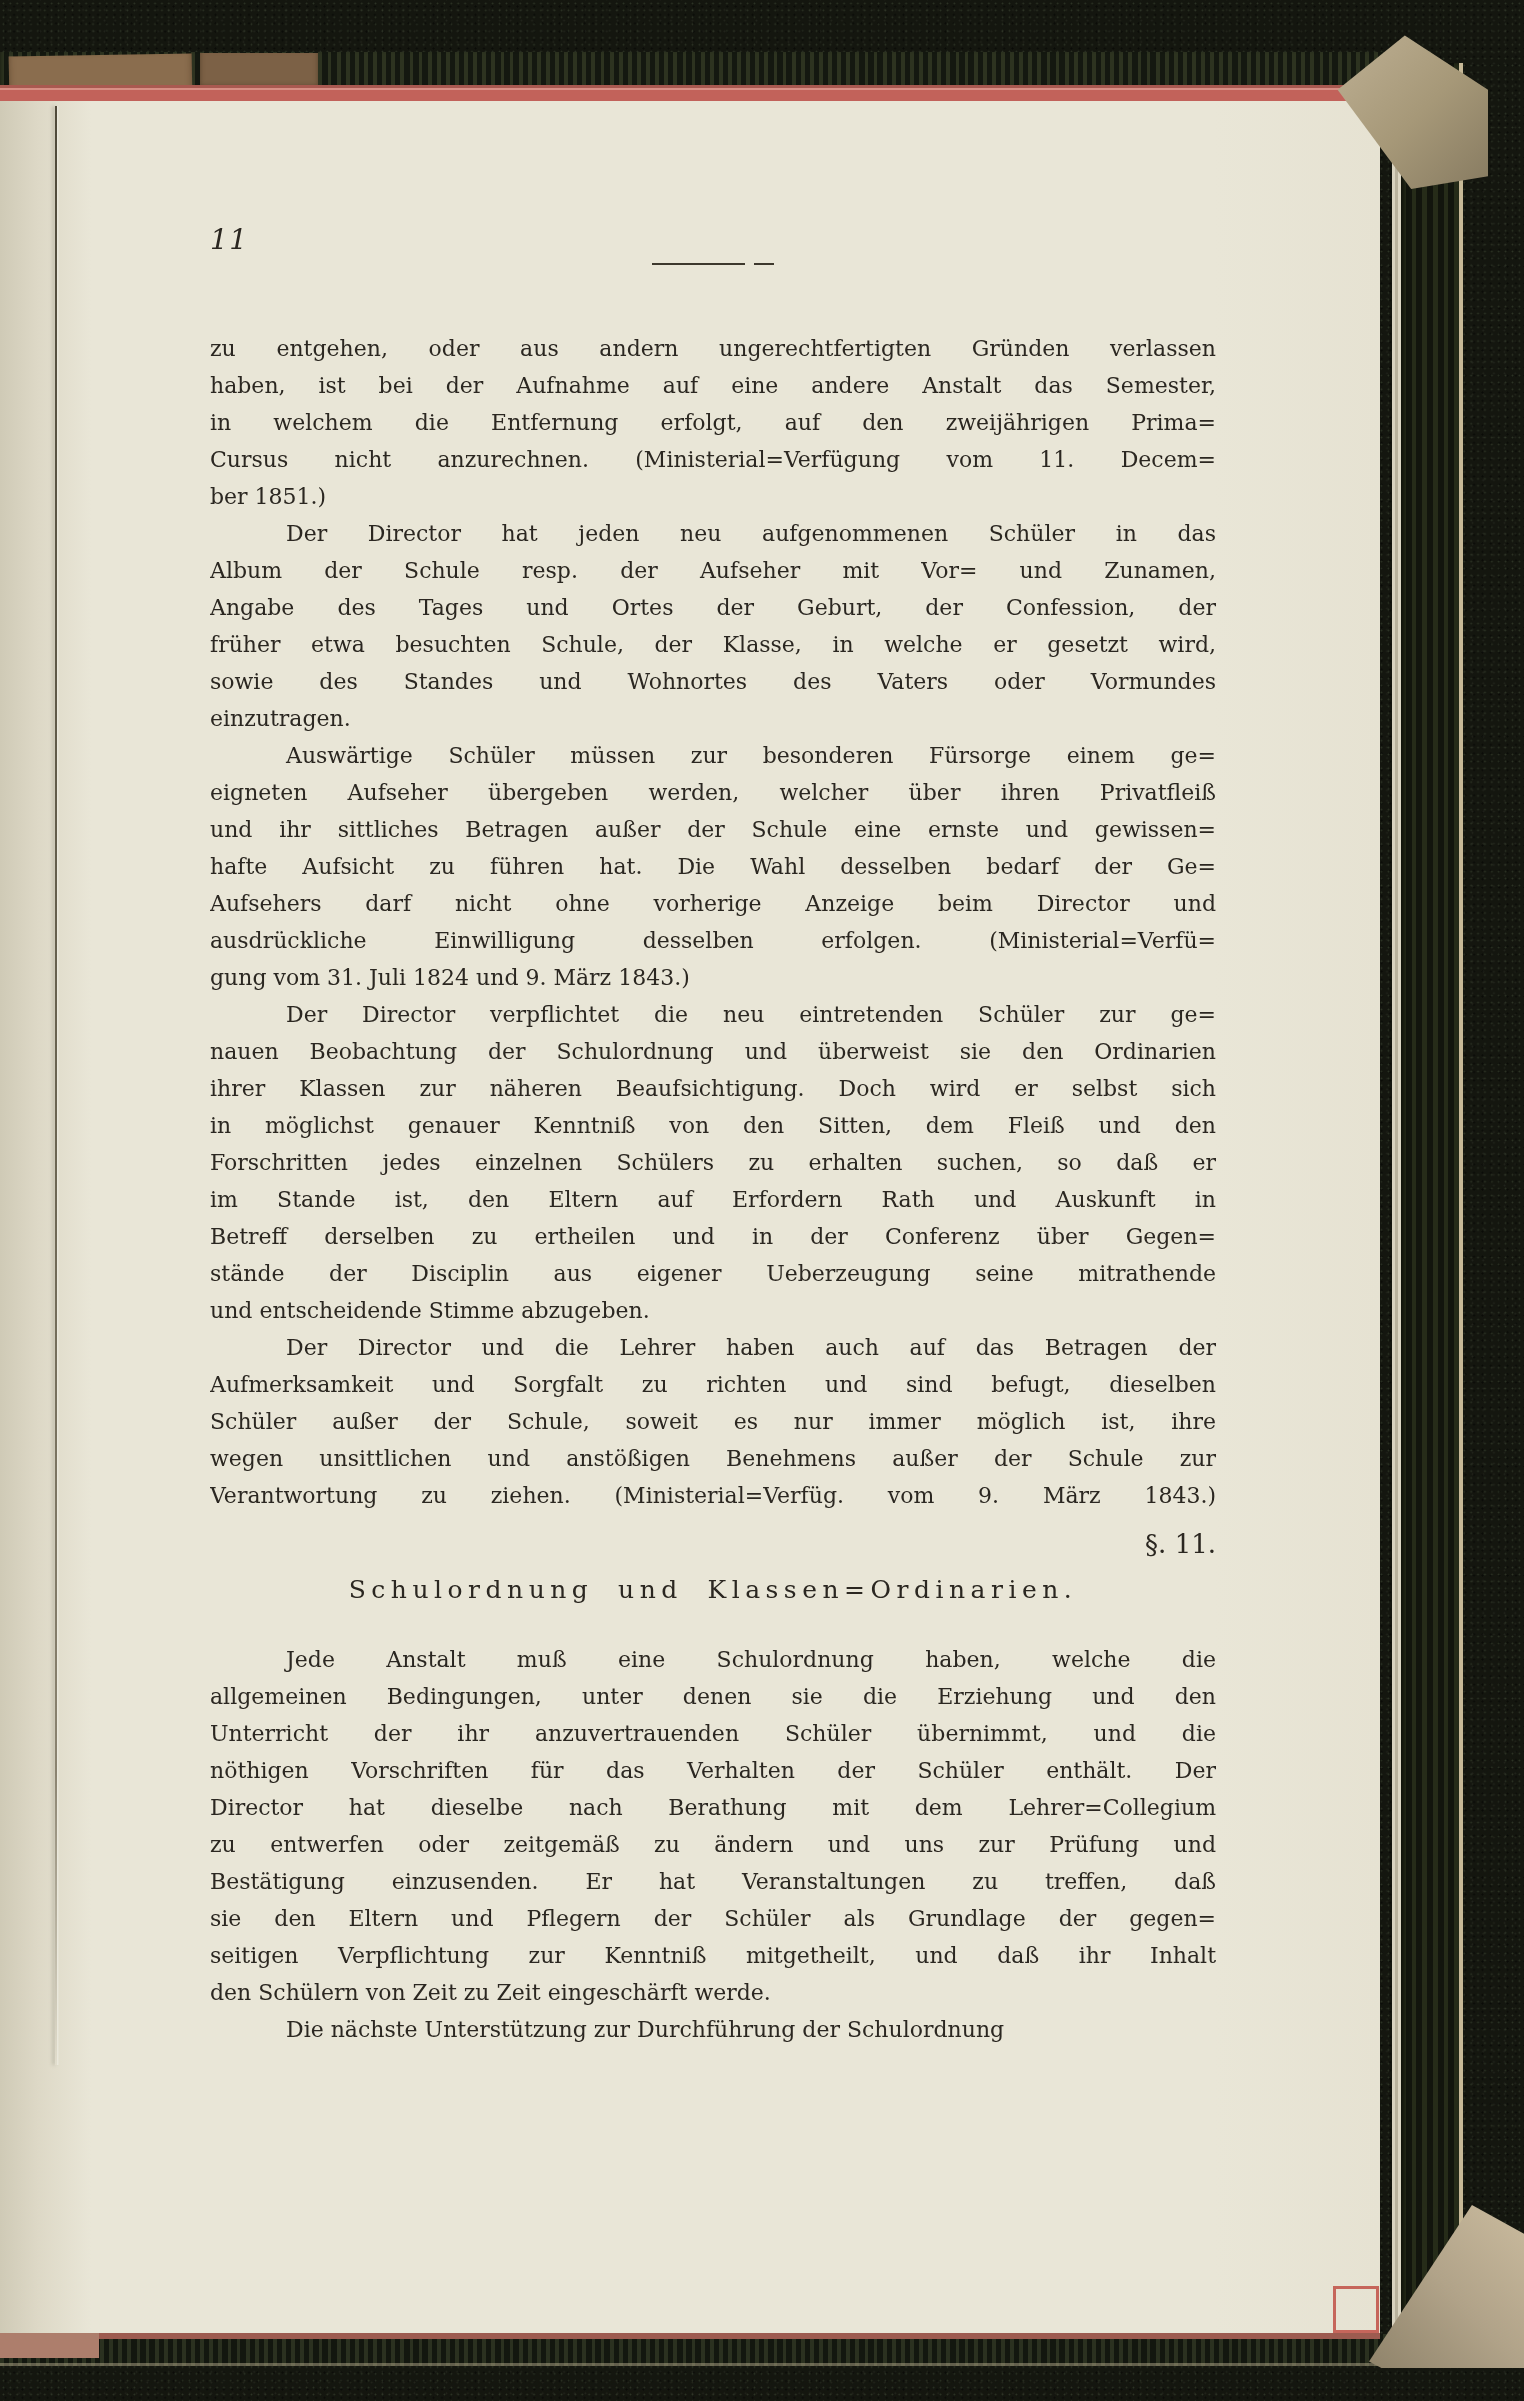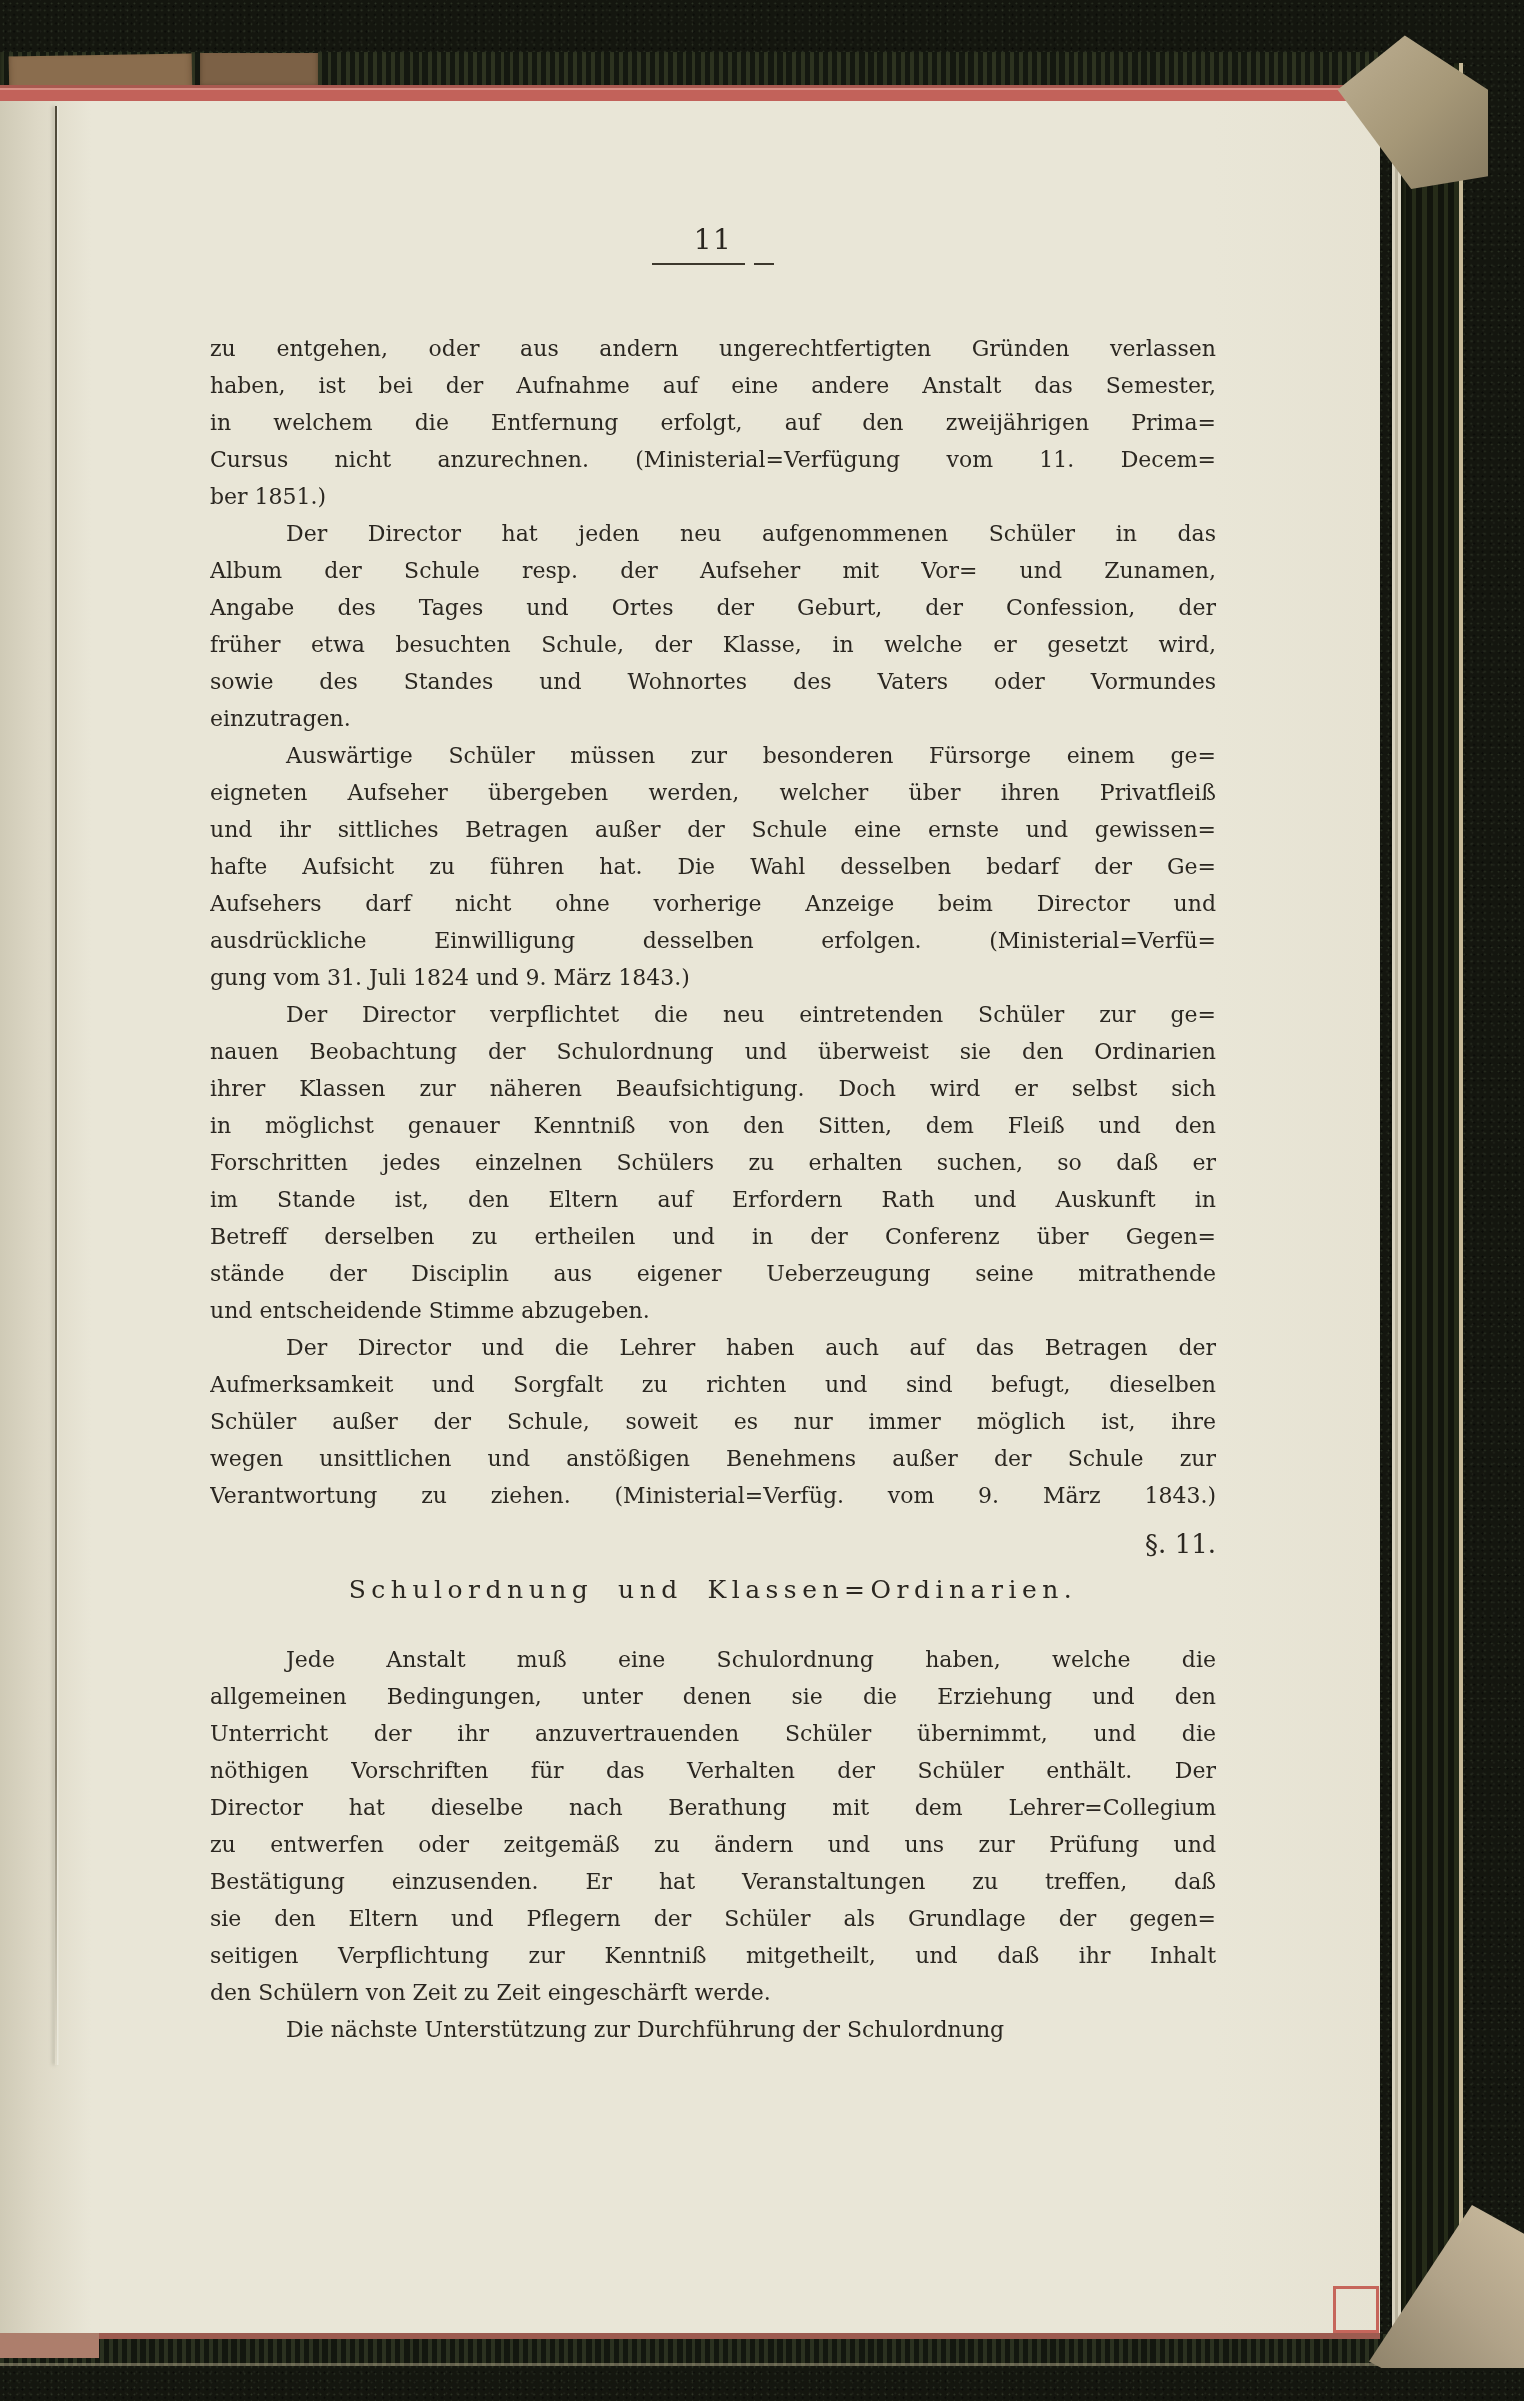--- a/index.html
+++ b/index.html
@@ -46,21 +46,21 @@
     clip-path:polygon(0 96%,66% 0,100% 18%,100% 100%,8% 100%);}
 
   
   .page{position:absolute;left:0;top:101px;width:1380px;height:2232px;overflow:hidden;
     background:linear-gradient(90deg,#cfcab6 0,#ddd8c6 37px,#e9e6d7 91px,#e9e6d7 88%,#e6e2d2 100%);}
   .gutter-line{position:absolute;left:55px;top:4.6px;width:2.3px;height:1959px;
     background:linear-gradient(180deg,#4f4a3a 0,#6c6653 55%,#8a8370 85%,rgba(138,131,112,0) 100%);
     box-shadow:1.5px 0 0 rgba(240,238,228,.7), -2.3px 0 3.8px rgba(90,85,70,.35);}
 
   .text-block{position:absolute;left:210px;top:122px;width:1006px;color:#2b2721;}
-  .page-number{font-size:28px;line-height:34px;text-align:center;letter-spacing:1.5px;}
+  .page-number{font-size:28px;line-height:34px;text-align:left;letter-spacing:1.5px;font-style:italic;}
   .rule{display:flex;justify-content:center;align-items:center;gap:9.1px;margin-top:6.1px;height:2.3px;}
   .rule i{display:block;height:2.3px;background:#3d382d;}
   .rule .seg-long{width:93px;}
   .rule .seg-short{width:20px;}
 
   .paras{margin-top:65px;}
   .para{margin:0;}
   .line{font-size:22px;line-height:37px;height:37px;white-space:normal;
     text-align:justify;text-align-last:justify;overflow:hidden;}
   .line.last{text-align:right;text-align-last:left;}

